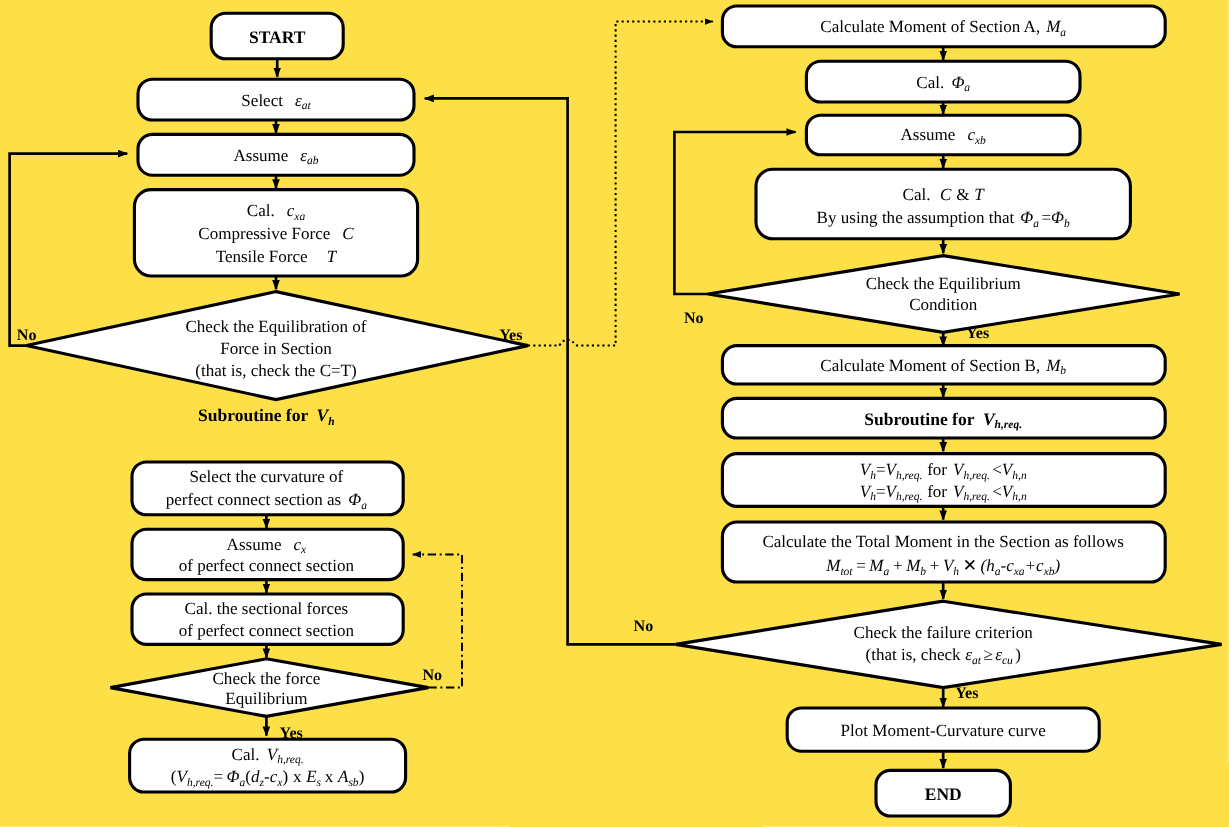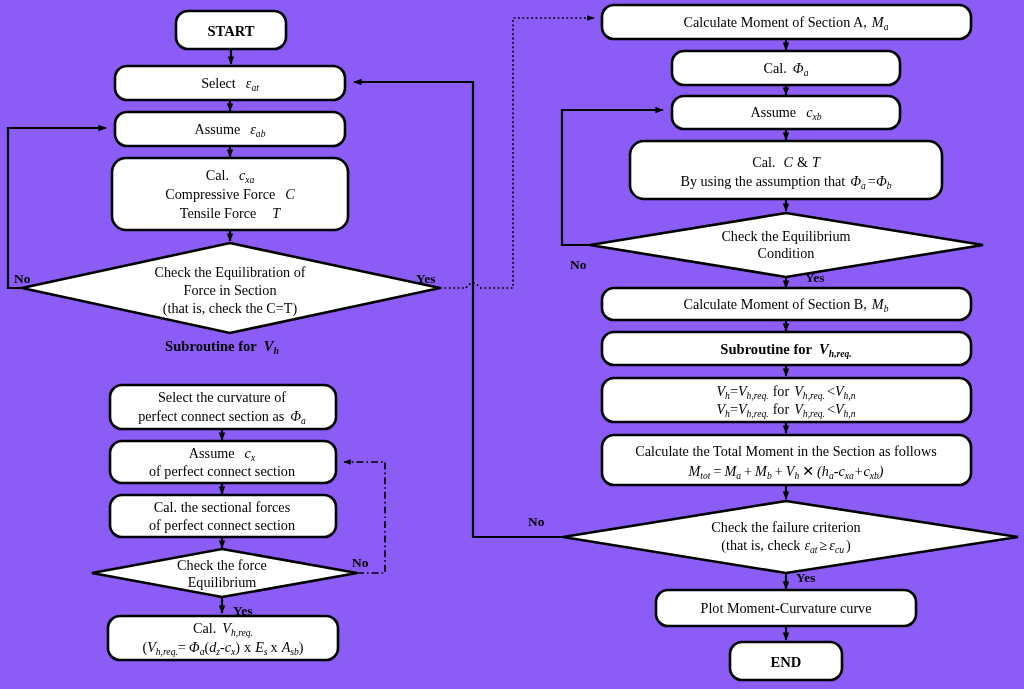--- a/index.html
+++ b/index.html
@@ -1,16 +1,16 @@
 <!DOCTYPE html>
 <html><head>
 <meta charset="utf-8">
 <style>
   html,body{margin:0;padding:0;background:#ffffff;}
-  #stage{position:relative;width:1024px;height:689px;background:#8b5cf6;
+  #stage{position:relative;width:1024px;height:689px;background:#fde047;
          font-family:"Liberation Serif", serif;}
   svg{display:block;}
   .bx{fill:#ffffff;stroke:#000000;stroke-width:2.6;}
   .dm{fill:#ffffff;stroke:#000000;stroke-width:2.6;stroke-linejoin:miter;}
   .ln{stroke:#000000;stroke-width:2.2;fill:none;}
   .dotted{stroke:#000000;stroke-width:1.7;fill:none;stroke-dasharray:1.8 2.6;}
   .dashdot{stroke:#000000;stroke-width:1.7;fill:none;stroke-dasharray:7 3 1.6 3;}
   .t{font-family:"Liberation Serif", serif;font-size:14.2px;fill:#000;
      text-anchor:middle;dominant-baseline:alphabetic;}
   .tb{font-family:"Liberation Serif", serif;font-size:14.6px;fill:#000;

